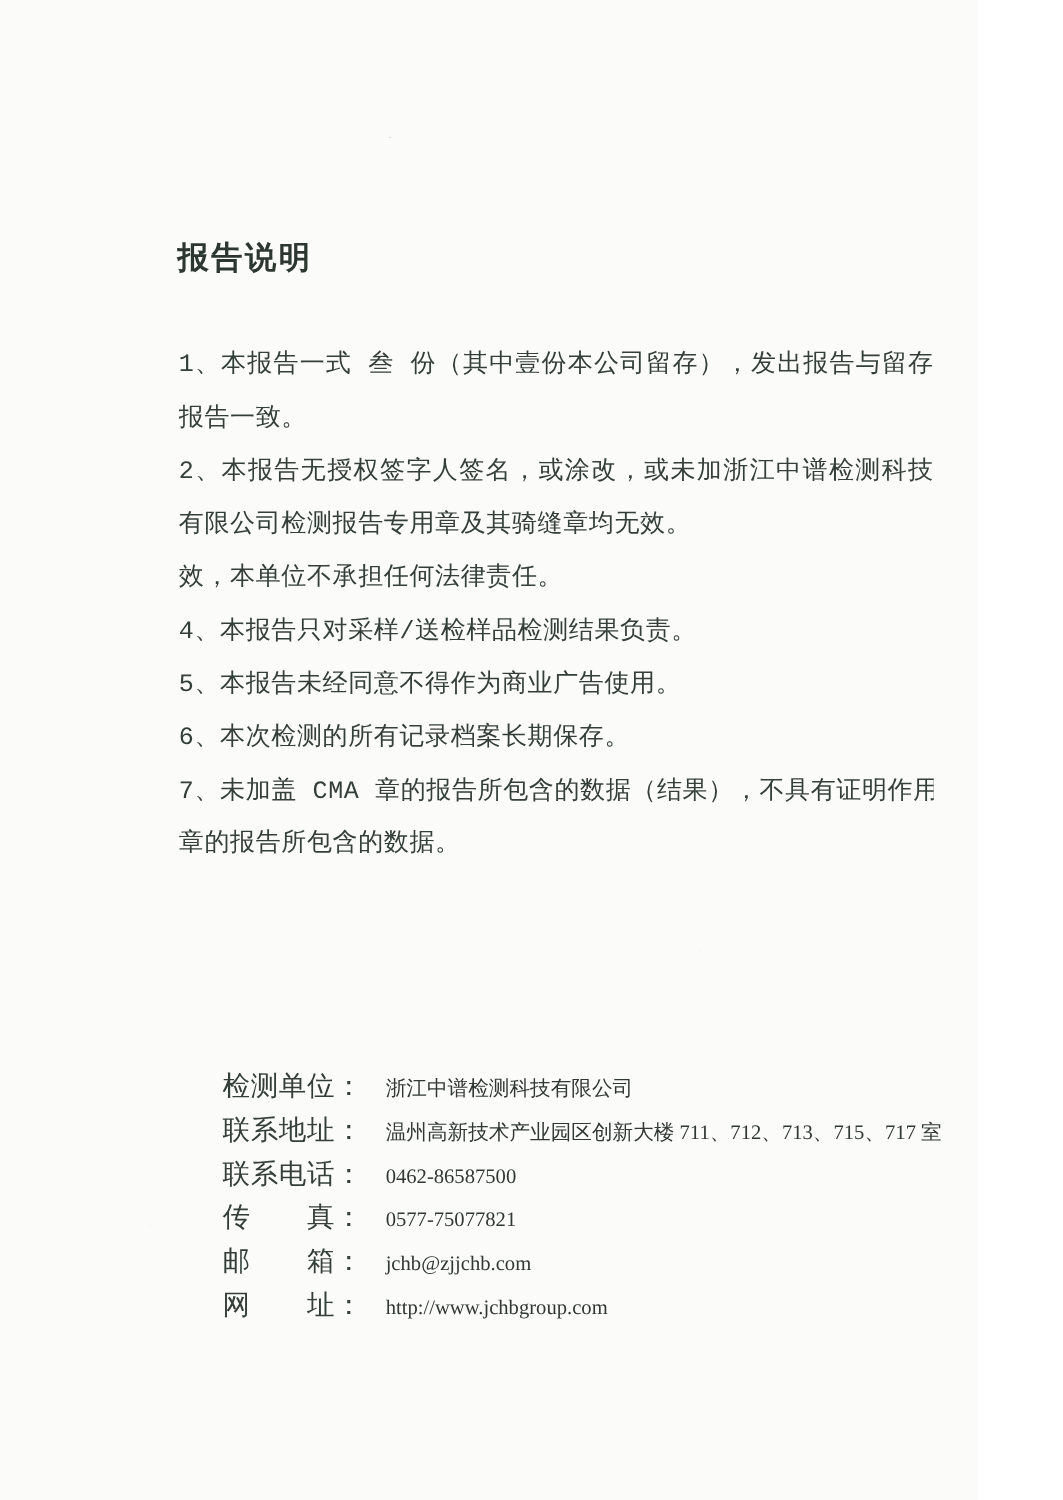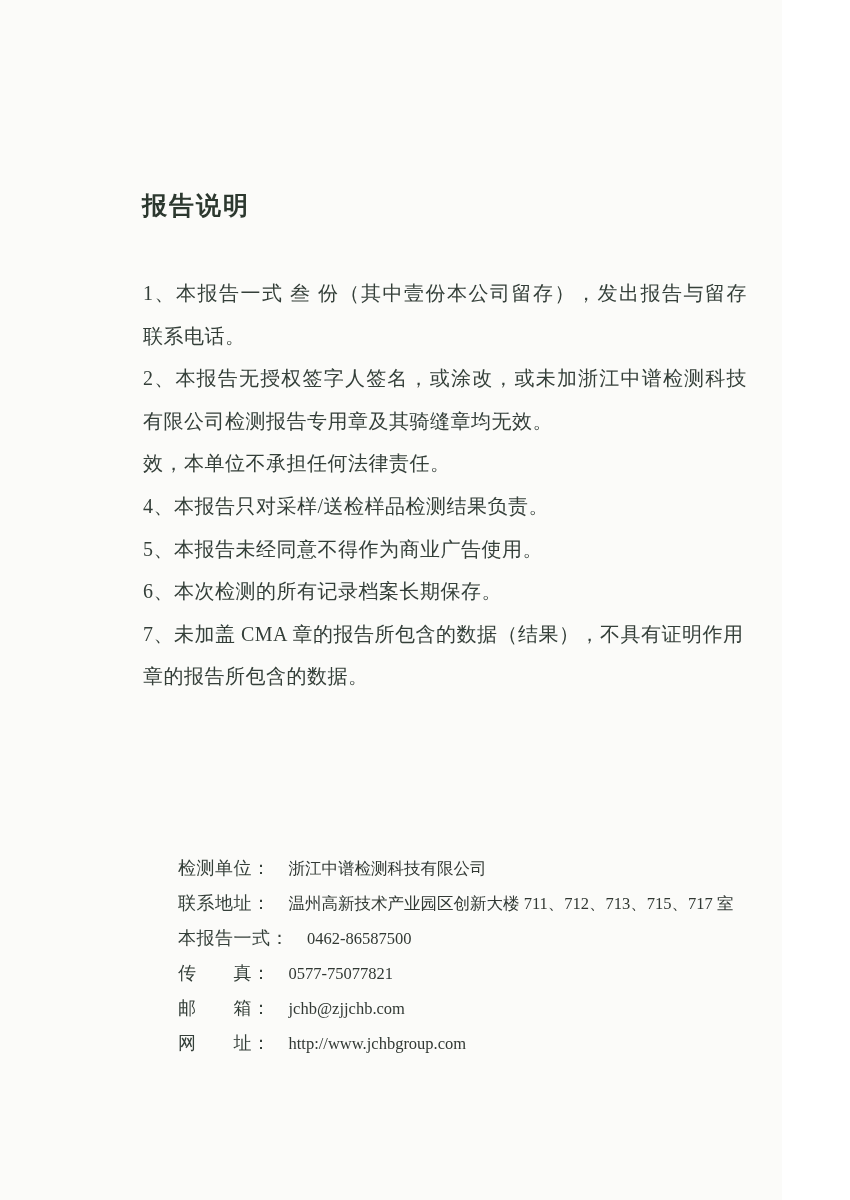--- a/index.html
+++ b/index.html
@@ -44,39 +44,40 @@
     width: 604px;
     overflow: hidden;
     font-size: 20px;
     color: var(--text);
   }
   .line {
     height: 42.6px;
     line-height: 42.6px;
     white-space: nowrap;
     letter-spacing: 0.5px;
+    font-family: Liberation Mono, monospace;
   }
   .line.jfull {
     text-align: justify;
     text-align-last: justify;
   }
 
   .contact {
     position: absolute;
     left: 178px;
     top: 851px;
   }
   .crow {
     height: 35px;
     line-height: 35px;
     white-space: nowrap;
   }
   .clabel {
     display: inline-block;
-    font-size: 18px;
+    font-size: 22px;
     color: var(--text);
     letter-spacing: 0.5px;
     text-align: center;
   }
   .cvalue {
     font-size: 16.5px;
     color: var(--value);
     margin-left: 18px;
   }
 
@@ -97,40 +98,40 @@
 </style>
 </head>
 <body>
 
 <div class="page">
 
   <h1 class="title">报告说明</h1>
 
   <div class="body-block">
     <div class="line jfull">1、本报告一式 叁 份（其中壹份本公司留存），发出报告与留存</div>
-    <div class="line">联系电话。</div>
+    <div class="line">报告一致。</div>
     <div class="line jfull">2、本报告无授权签字人签名，或涂改，或未加浙江中谱检测科技</div>
     <div class="line">有限公司检测报告专用章及其骑缝章均无效。</div>
     <div class="line">效，本单位不承担任何法律责任。</div>
     <div class="line">4、本报告只对采样/送检样品检测结果负责。</div>
     <div class="line">5、本报告未经同意不得作为商业广告使用。</div>
     <div class="line">6、本次检测的所有记录档案长期保存。</div>
     <div class="line jfull">7、未加盖 CMA 章的报告所包含的数据（结果），不具有证明作用，</div>
     <div class="line">章的报告所包含的数据。</div>
   </div>
 
   <div class="contact">
     <div class="crow">
       <span class="clabel">检测单位：</span><span class="cvalue">浙江中谱检测科技有限公司</span>
     </div>
     <div class="crow">
       <span class="clabel">联系地址：</span><span class="cvalue">温州高新技术产业园区创新大楼 711、712、713、715、717 室</span>
     </div>
     <div class="crow">
-      <span class="clabel">本报告一式：</span><span class="cvalue">0462-86587500</span>
+      <span class="clabel">联系电话：</span><span class="cvalue">0462-86587500</span>
     </div>
     <div class="crow">
       <span class="clabel">传　　真：</span><span class="cvalue">0577-75077821</span>
     </div>
     <div class="crow">
       <span class="clabel">邮　　箱：</span><span class="cvalue">jchb@zjjchb.com</span>
     </div>
     <div class="crow">
       <span class="clabel">网　　址：</span><span class="cvalue">http://www.jchbgroup.com</span>
     </div>

